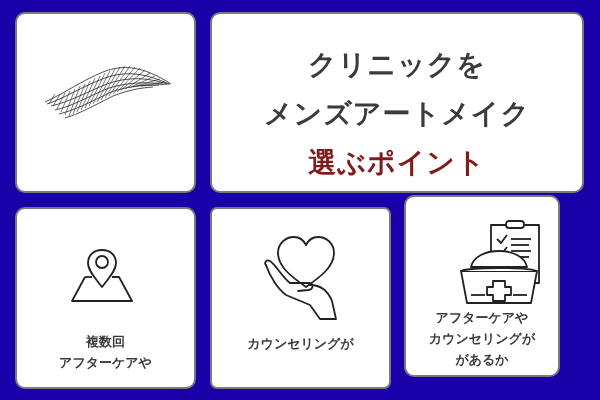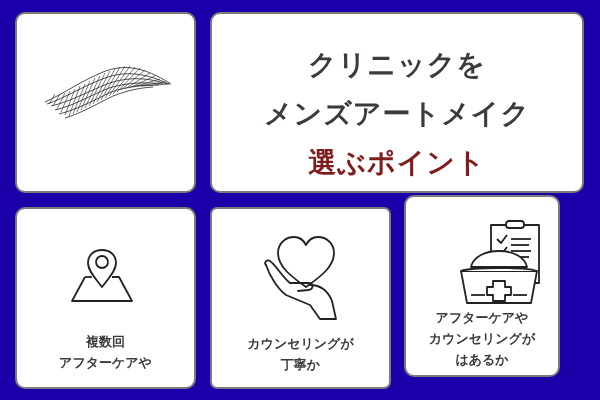--- a/index.html
+++ b/index.html
@@ -80,21 +80,20 @@
 <div class="card" style="left:210px;top:207px;width:181px;height:182px;border-radius:7px;">
   <svg class="icon" style="left:50px;top:24px;" width="82" height="100" viewBox="0 0 82 100">
     <g stroke="#222" stroke-width="1.8" fill="none" stroke-linejoin="round" stroke-linecap="round">
       <path d="M44 54 C30 44 16 34 16 20 C16 10 24 4 32 4 C38 4 42 8 44 12 C46 8 50 4 56 4 C64 4 72 10 72 20 C72 34 58 44 44 54 Z"></path>
       <path d="M4 32 C2 30 4 26 8 28 C14 32 20 44 28 50 L46 50 C52 50 52 56 46 57 L36 58"></path>
       <path d="M4 32 C8 44 16 56 24 62 L48 72 L58 86 L74 86 L70 68 C66 58 58 52 48 52"></path>
     </g>
   </svg>
   <div class="cap" style="top:124px;">
     <div>カウンセリングが</div>
-    <div>丁寧か</div>
   </div>
 </div>
 
 <div class="card" style="left:404px;top:195px;width:156px;height:182px;">
   <svg class="icon" style="left:53px;top:22px;" width="86" height="92" viewBox="0 0 86 92">
     <g stroke="#222" stroke-width="1.8" fill="#fff" stroke-linejoin="round">
       <rect x="32" y="6" width="48" height="58"></rect>
       <rect x="47" y="2" width="18" height="7" rx="3"></rect>
       <polyline points="38,20 42,24 48,16" fill="none"></polyline>
       <polyline points="38,32 42,36 48,28" fill="none"></polyline>
@@ -107,15 +106,15 @@
       <path d="M2 52 L78 52 L72 84 L8 84 Z"></path>
       <path d="M2 52 C12 48 68 48 78 52"></path>
       <path d="M34 62 L46 62 L46 68 L52 68 L52 76 L46 76 L46 82 L34 82 L34 76 L28 76 L28 68 L34 68 Z"></path>
       <line x1="12" y1="76" x2="26" y2="76"></line>
         <line x1="54" y1="76" x2="68" y2="76"></line>
     </g>
   </svg>
   <div class="cap" style="top:110px;">
     <div>アフターケアや</div>
     <div>カウンセリングが</div>
-    <div>はあるか</div>
+    <div>があるか</div>
   </div>
 </div>
 
 </body></html>

